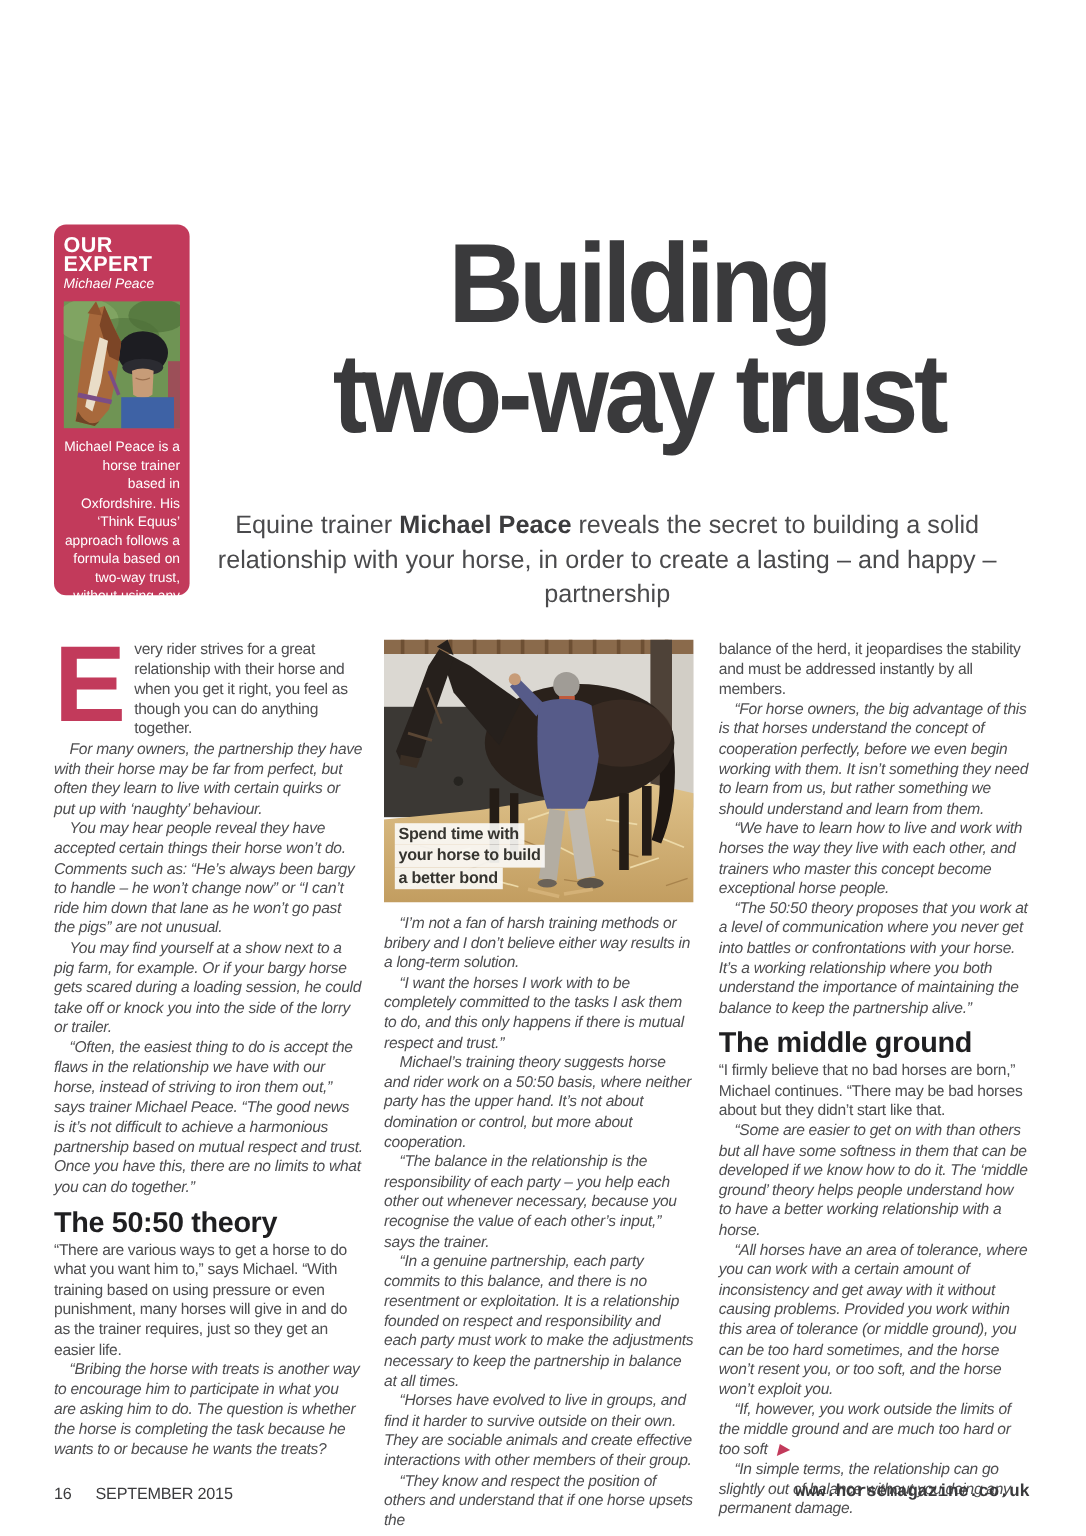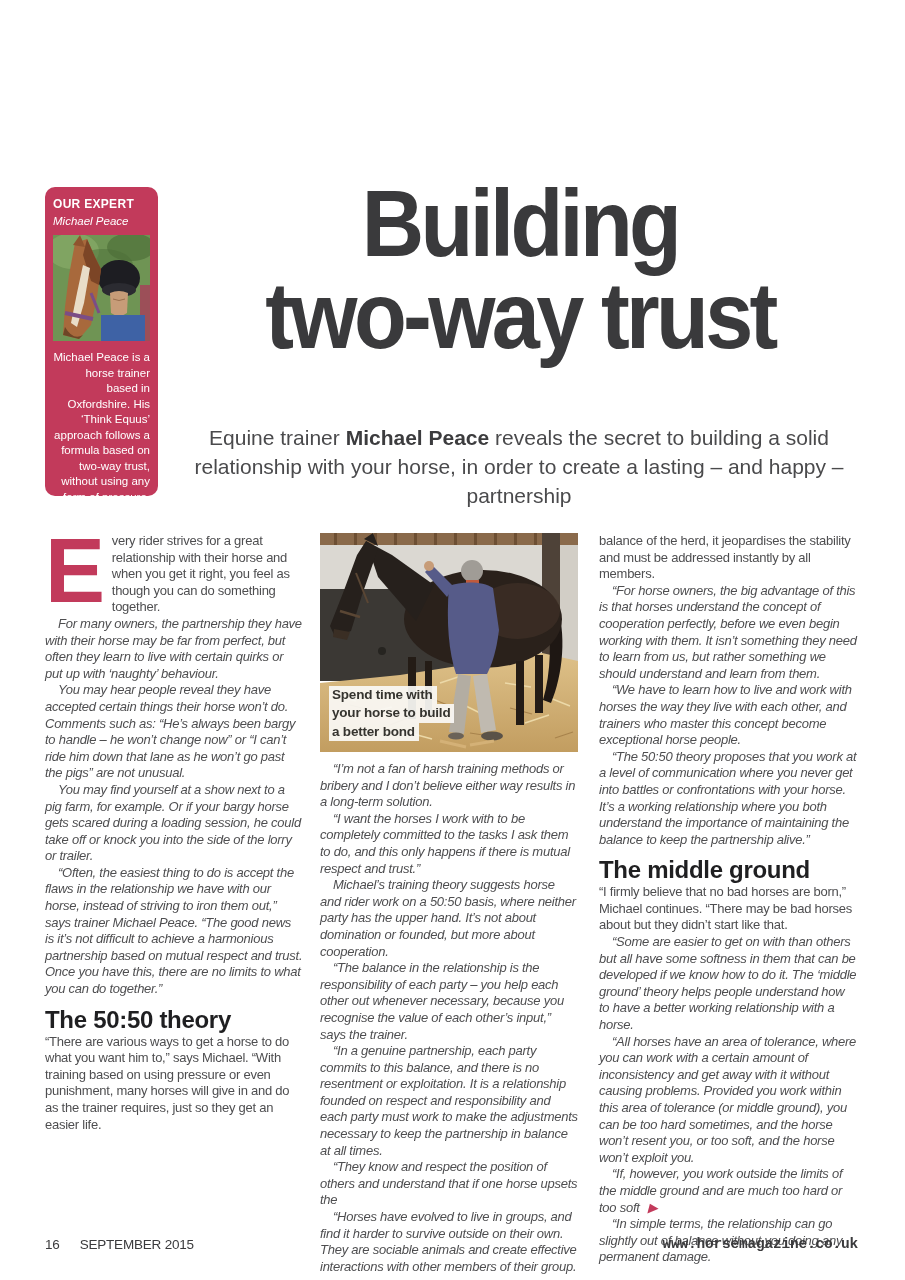--- a/index.html
+++ b/index.html
@@ -9,33 +9,33 @@
     background:#ffffff; overflow:hidden;
     font-family:"Liberation Sans", sans-serif;
     color:#4e4e50;
   }
 
   
   .expert-box{
     position:absolute; left:45px; top:187px; width:113px; height:309px;
     background:#c23a5b; border-radius:10px; padding:9px 8px; color:#fff;
   }
-  .expert-label{ font-weight:bold; font-size:12px; letter-spacing:.3px; line-height:16px; }
+  .expert-label{ font-weight:bold; font-size:18px; letter-spacing:.3px; line-height:16px; }
   .expert-name{ font-style:italic; font-size:11.5px; line-height:14px; margin-top:2px; }
   .expert-photo{ display:block; width:97px; height:106px; margin-top:7px; }
   .expert-bio{ margin-top:9px; font-size:11.5px; line-height:15.5px;text-align:right; }
 
   
   .headline{
     position:absolute; left:160px; top:178px; width:720px; text-align:center;
     color:#3a3a3c; font-weight:bold;
   }
   .headline-line{ display:block; font-size:94px; line-height:92px; letter-spacing:-4px; transform:scaleX(.92); transform-origin:center; white-space:nowrap; }
   .standfirst{
-    position:absolute; left:184px; top:402px; width:670px; text-align:center;
+    position:absolute; left:171px; top:402px; width:670px; text-align:center;
     font-size:21px; line-height:29px; color:#4a4a4c; font-weight:500;
   }
   .standfirst b{ font-weight:bold; color:#3c3c3e; }
 
   
   .columns{ position:absolute; left:45px; top:533px; width:812px; display:flex; }
   .col{ width:258px; }
   .col-1{ margin-right:17px; }
   .col-2{ margin-right:21px; }
   .col p{
@@ -92,37 +92,38 @@
       <path d="M34,4 L42,22 L48,34 L46,50 L38,46 L30,20 Z" fill="#7c4526"></path>
       <polygon points="20,10 27,0 32,12" fill="#8f542e"></polygon>
       <path d="M30,30 L37,33 L31,68 L24,92 L18,88 L24,58 Z" fill="#e9ddc8"></path>
       <path d="M12,78 L40,84" stroke="#7b4d86" stroke-width="4" fill="none"></path>
       <path d="M38,58 L46,78" stroke="#7b4d86" stroke-width="3" fill="none"></path>
       <path d="M12,92 Q20,106 30,100 L26,104 L10,100 Z" fill="#6e4526"></path>
     </svg>
     <div class="expert-bio">Michael Peace is a horse trainer based in Oxfordshire. His ‘Think Equus’ approach follows a formula based on two-way trust, without using any form of pressure.</div>
   </aside>
 
-  <h1 class="headline" style="margin:0;">
+  <h1 class="headline" style="margin:12px;">
     <span class="headline-line">Building</span>
     <span class="headline-line">two-way trust</span>
   </h1>
 
   <p class="standfirst"><span>Equine trainer </span><b>Michael Peace</b><span> reveals the secret to building a solid relationship with your horse, in order to create a lasting – and happy – partnership</span></p>
 
   <div class="columns">
 
     <div class="col col-1">
-      <p><span class="dropcap">E</span><span>very rider strives for a great relationship with their horse and when you get it right, you feel as though you can do something together.</span></p>
+      <p><span class="dropcap">E</span><span>very rider strives for a great relationship with their horse and when you get it right, you feel as though you can do anything together.</span></p>
       <p class="indent">For many owners, the partnership they have with their horse may be far from perfect, but often they learn to live with certain quirks or put up with ‘naughty’ behaviour.</p>
       <p class="indent">You may hear people reveal they have accepted certain things their horse won’t do. Comments such as: “He’s always been bargy to handle – he won’t change now” or “I can’t ride him down that lane as he won’t go past the pigs” are not unusual.</p>
       <p class="indent">You may find yourself at a show next to a pig farm, for example. Or if your bargy horse gets scared during a loading session, he could take off or knock you into the side of the lorry or trailer.</p>
       <p class="indent">“Often, the easiest thing to do is accept the flaws in the relationship we have with our horse, instead of striving to iron them out,” says trainer Michael Peace. “The good news is it’s not difficult to achieve a harmonious partnership based on mutual respect and trust. Once you have this, there are no limits to what you can do together.”</p>
       <h3>The 50:50 theory</h3>
       <p>“There are various ways to get a horse to do what you want him to,” says Michael. “With training based on using pressure or even punishment, many horses will give in and do as the trainer requires, just so they get an easier life.</p>
+      <p class="indent">“Bribing the horse with treats is another way to encourage him to participate in what you are asking him to do. The question is whether the horse is completing the task because he wants to or because he wants the treats?</p>
     </div>
 
     <div class="col col-2">
       <figure class="article-figure" style="margin:0 0 9px 0;">
         <svg viewBox="0 0 258 219" aria-hidden="true">
 
           <rect x="0" y="0" width="258" height="140" fill="#dbd8d2"></rect>
           <rect x="0" y="0" width="258" height="12" fill="#8a6a4b"></rect>
           <g fill="#6d4f33">
             <rect x="14" y="0" width="3" height="12"></rect>
@@ -196,25 +197,25 @@
           <path d="M120,208 l26,6 M150,212 l24,-4" stroke="#d4b177" stroke-width="3"></path>
         </svg>
         <figcaption class="photo-caption">
           <span class="caption-line">Spend time with</span>
           <span class="caption-line">your horse to build</span>
           <span class="caption-line">a better bond</span>
         </figcaption>
       </figure>
       <p class="indent">“I’m not a fan of harsh training methods or bribery and I don’t believe either way results in a long-term solution.</p>
       <p class="indent">“I want the horses I work with to be completely committed to the tasks I ask them to do, and this only happens if there is mutual respect and trust.”</p>
-      <p class="indent">Michael’s training theory suggests horse and rider work on a 50:50 basis, where neither party has the upper hand. It’s not about domination or founded, but more about cooperation.</p>
+      <p class="indent">Michael’s training theory suggests horse and rider work on a 50:50 basis, where neither party has the upper hand. It’s not about domination or control, but more about cooperation.</p>
       <p class="indent">“The balance in the relationship is the responsibility of each party – you help each other out whenever necessary, because you recognise the value of each other’s input,” says the trainer.</p>
       <p class="indent">“In a genuine partnership, each party commits to this balance, and there is no resentment or exploitation. It is a relationship founded on respect and responsibility and each party must work to make the adjustments necessary to keep the partnership in balance at all times.</p>
+      <p class="indent">“Horses have evolved to live in groups, and find it harder to survive outside on their own. They are sociable animals and create effective interactions with other members of their group.</p>
       <p class="indent">“They know and respect the position of others and understand that if one horse upsets the</p>
-      <p class="indent">“Horses have evolved to live in groups, and find it harder to survive outside on their own. They are sociable animals and create effective interactions with other members of their group.</p>
     </div>
 
     <div class="col col-3">
       <p>balance of the herd, it jeopardises the stability and must be addressed instantly by all members.</p>
       <p class="indent">“For horse owners, the big advantage of this is that horses understand the concept of cooperation perfectly, before we even begin working with them. It isn’t something they need to learn from us, but rather something we should understand and learn from them.</p>
       <p class="indent">“We have to learn how to live and work with horses the way they live with each other, and trainers who master this concept become exceptional horse people.</p>
       <p class="indent">“The 50:50 theory proposes that you work at a level of communication where you never get into battles or confrontations with your horse. It’s a working relationship where you both understand the importance of maintaining the balance to keep the partnership alive.”</p>
       <h3>The middle ground</h3>
       <p>“I firmly believe that no bad horses are born,” Michael continues. “There may be bad horses about but they didn’t start like that.</p>
       <p class="indent">“Some are easier to get on with than others but all have some softness in them that can be developed if we know how to do it. The ‘middle ground’ theory helps people understand how to have a better working relationship with a horse.</p>

